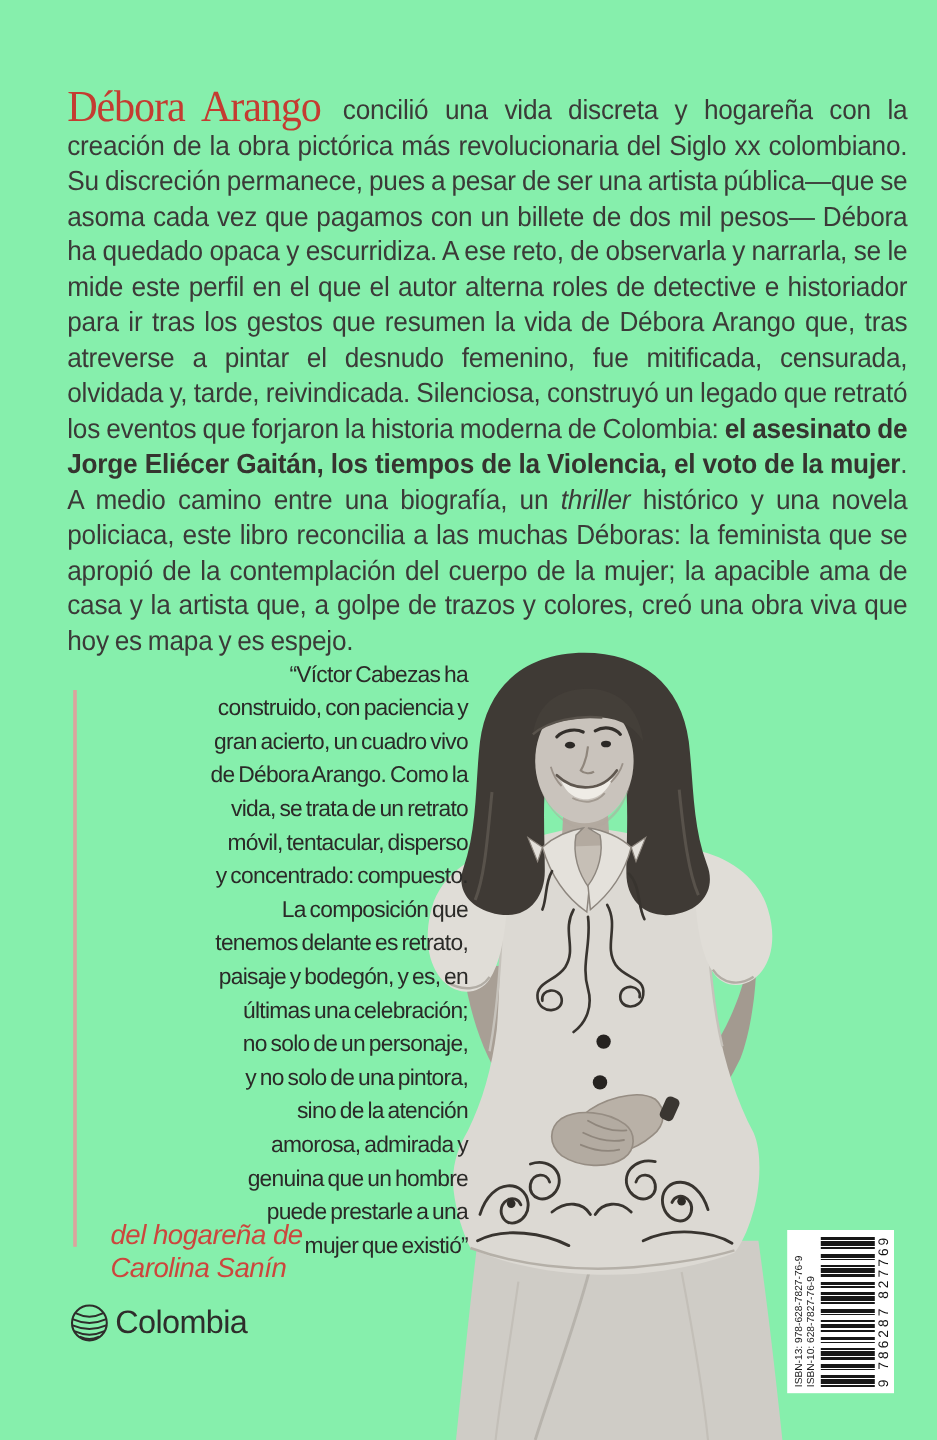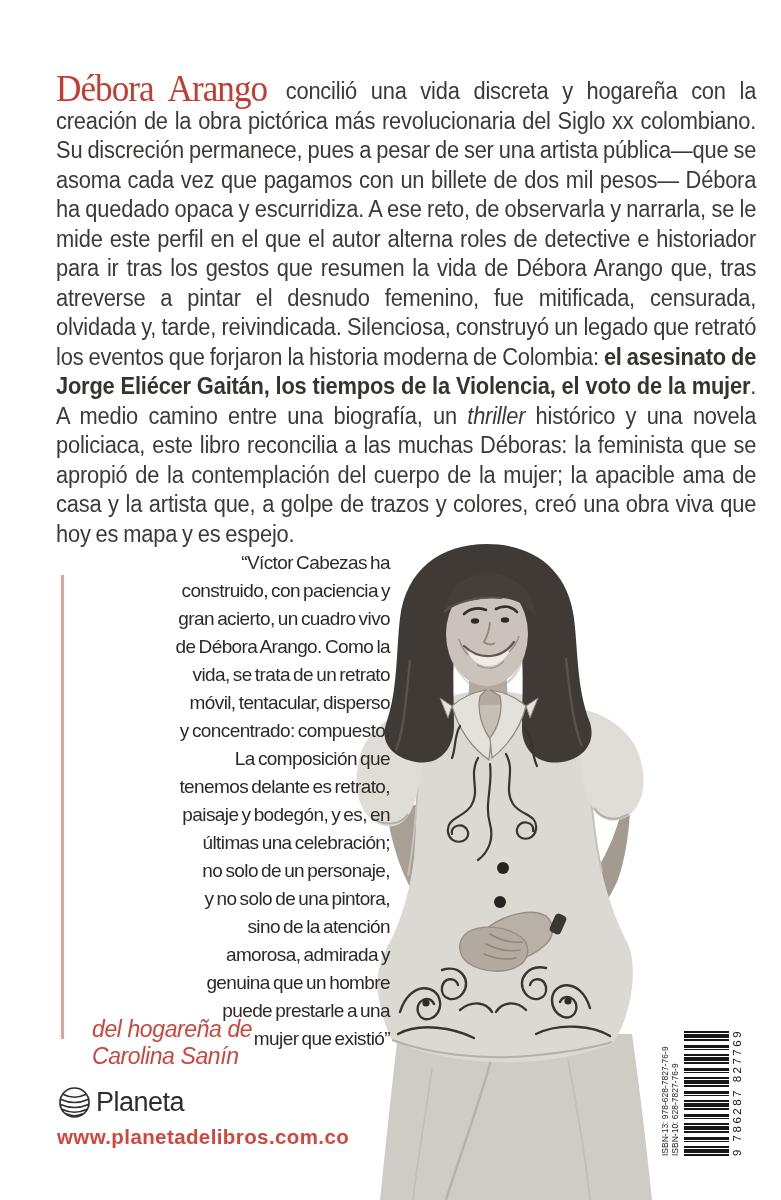--- a/index.html
+++ b/index.html
@@ -1,19 +1,19 @@
 <!DOCTYPE html>
 <html><head>
 <meta charset="utf-8">
 <style>
   * { margin:0; padding:0; box-sizing:border-box; }
   html,body { background:#d9d8d6; }
   .page {
     position:relative; width:781px; height:1200px;
-    background:#ffffff; overflow:hidden;
+    background:#86efac; overflow:hidden;
     font-family:"Liberation Sans", sans-serif;
   }
   
   .intro {
     position:absolute; left:56px; top:77px; width:737px;
     transform:scaleX(0.95); transform-origin:0 0;
     font-size:23px; line-height:29.5px;
     letter-spacing:-0.2px; word-spacing:-1px;
     color:#3b3a38; text-align:justify;
   }
@@ -202,23 +202,22 @@
     <svg width="33" height="33" viewBox="0 0 33 33" xmlns="http://www.w3.org/2000/svg">
       <g stroke="#2e2d2b" stroke-width="1.7" fill="none" stroke-linecap="round">
         <circle cx="16.5" cy="16.5" r="14.5"></circle>
         <path d="M5.5,8.5 Q16.5,14 27.5,8.5"></path>
         <path d="M3,13.5 Q16.5,19.5 30,13.5"></path>
         <path d="M2.5,18.5 Q16.5,24.5 30.5,18.5"></path>
         <path d="M4.5,23.5 Q16.5,29 28.5,23.5"></path>
         <path d="M9,28 Q16.5,31.5 24,28"></path>
       </g>
     </svg>
-    <span class="name">Planeta</span>
+    <span class="name">Colombia</span>
   </div>
-  <div class="website">www.planetadelibros.com.co</div>
 
   <div class="barcode-box">
     <div class="barcode-rot">
       <div>
         <span class="isbn-line">ISBN-13: 978-628-7827-76-9</span>
         <span class="isbn-line">ISBN-10: 628-7827-76-9</span>
       </div>
       <div class="bars"></div>
       <div class="barcode-number">9 786287 827769</div>
     </div>

